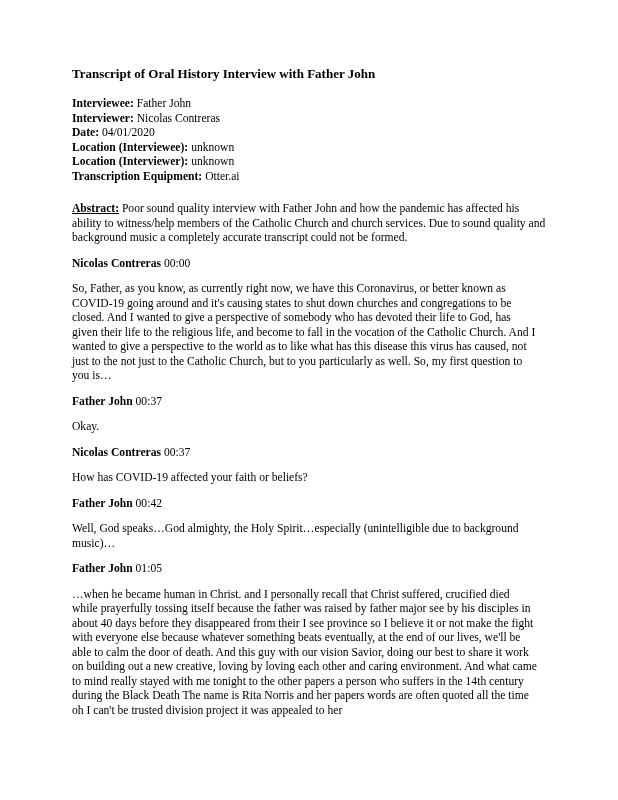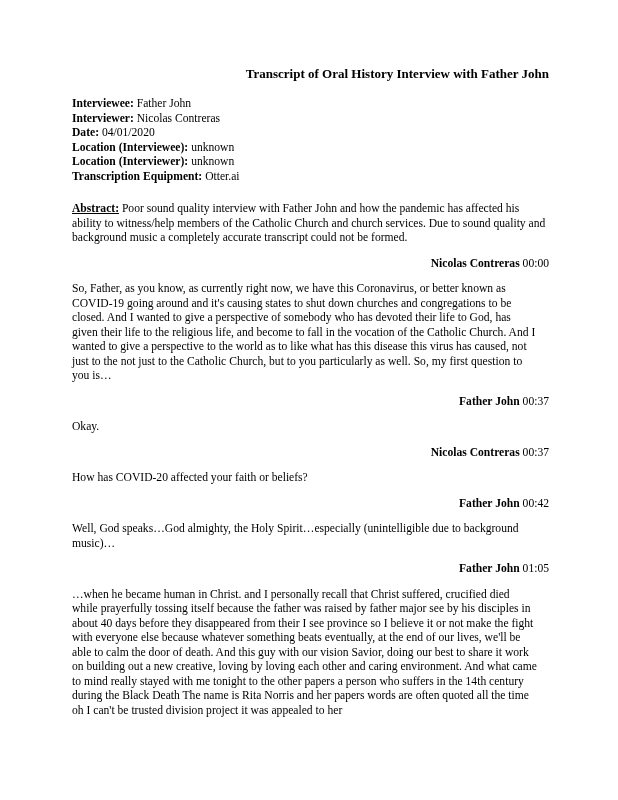--- a/index.html
+++ b/index.html
@@ -14,40 +14,39 @@
     background: #ffffff;
     box-sizing: border-box;
     padding: 66px 69px 0 72px;
     font-family: "Liberation Serif", "DejaVu Serif", serif;
     font-size: 11.6px;
     line-height: 14.5px;
     color: #000000;
     overflow: hidden;
   }
   .doc-title {
-    text-align: right;
+    text-align: left;
     font-weight: bold;
     font-size: 13px;
     line-height: 15px;
     margin: 0 0 16px 0;
   }
   .meta-block {
     margin: 0 0 0 0;
   }
   .meta-line {
     margin: 0;
   }
   .meta-label { font-weight: bold; }
   .abstract {
     margin: 18px 0 11px 0;
   }
   .abstract-label { font-weight: bold; text-decoration: underline; }
   .speaker-heading {
     margin: 0 0 11px 0;
-    text-align: right;
   }
   .speaker-name { font-weight: bold; }
   .speech {
     margin: 0 12px 11px 0;
   }
 </style>
 </head>
 <body>
 
 <div class="page">
@@ -65,21 +64,21 @@
 
   <div class="abstract"><span class="abstract-label">Abstract:</span><span> Poor sound quality interview with Father John and how the pandemic has affected his ability to witness/help members of the Catholic Church and church services. Due to sound quality and background music a completely accurate transcript could not be formed.</span></div>
 
   <div class="speaker-heading"><span class="speaker-name">Nicolas Contreras</span><span> 00:00</span></div>
   <div class="speech">So, Father, as you know, as currently right now, we have this Coronavirus, or better known as COVID-19 going around and it's causing states to shut down churches and congregations to be closed. And I wanted to give a perspective of somebody who has devoted their life to God, has given their life to the religious life, and become to fall in the vocation of the Catholic Church. And I wanted to give a perspective to the world as to like what has this disease this virus has caused, not just to the not just to the Catholic Church, but to you particularly as well. So, my first question to you is…</div>
 
   <div class="speaker-heading"><span class="speaker-name">Father John</span><span> 00:37</span></div>
   <div class="speech">Okay.</div>
 
   <div class="speaker-heading"><span class="speaker-name">Nicolas Contreras</span><span> 00:37</span></div>
-  <div class="speech">How has COVID-20 affected your faith or beliefs?</div>
+  <div class="speech">How has COVID-19 affected your faith or beliefs?</div>
 
   <div class="speaker-heading"><span class="speaker-name">Father John</span><span> 00:42</span></div>
   <div class="speech">Well, God speaks…God almighty, the Holy Spirit…especially (unintelligible due to background music)…</div>
 
   <div class="speaker-heading"><span class="speaker-name">Father John</span><span> 01:05</span></div>
   <div class="speech">…when he became human in Christ. and I personally recall that Christ suffered, crucified died while prayerfully tossing itself because the father was raised by father major see by his disciples in about 40 days before they disappeared from their I see province so I believe it or not make the fight with everyone else because whatever something beats eventually, at the end of our lives, we'll be able to calm the door of death. And this guy with our vision Savior, doing our best to share it work on building out a new creative, loving by loving each other and caring environment. And what came to mind really stayed with me tonight to the other papers a person who suffers in the 14th century during the Black Death The name is Rita Norris and her papers words are often quoted all the time oh I can't be trusted division project it was appealed to her</div>
 
 </div>
 
 </body></html>

